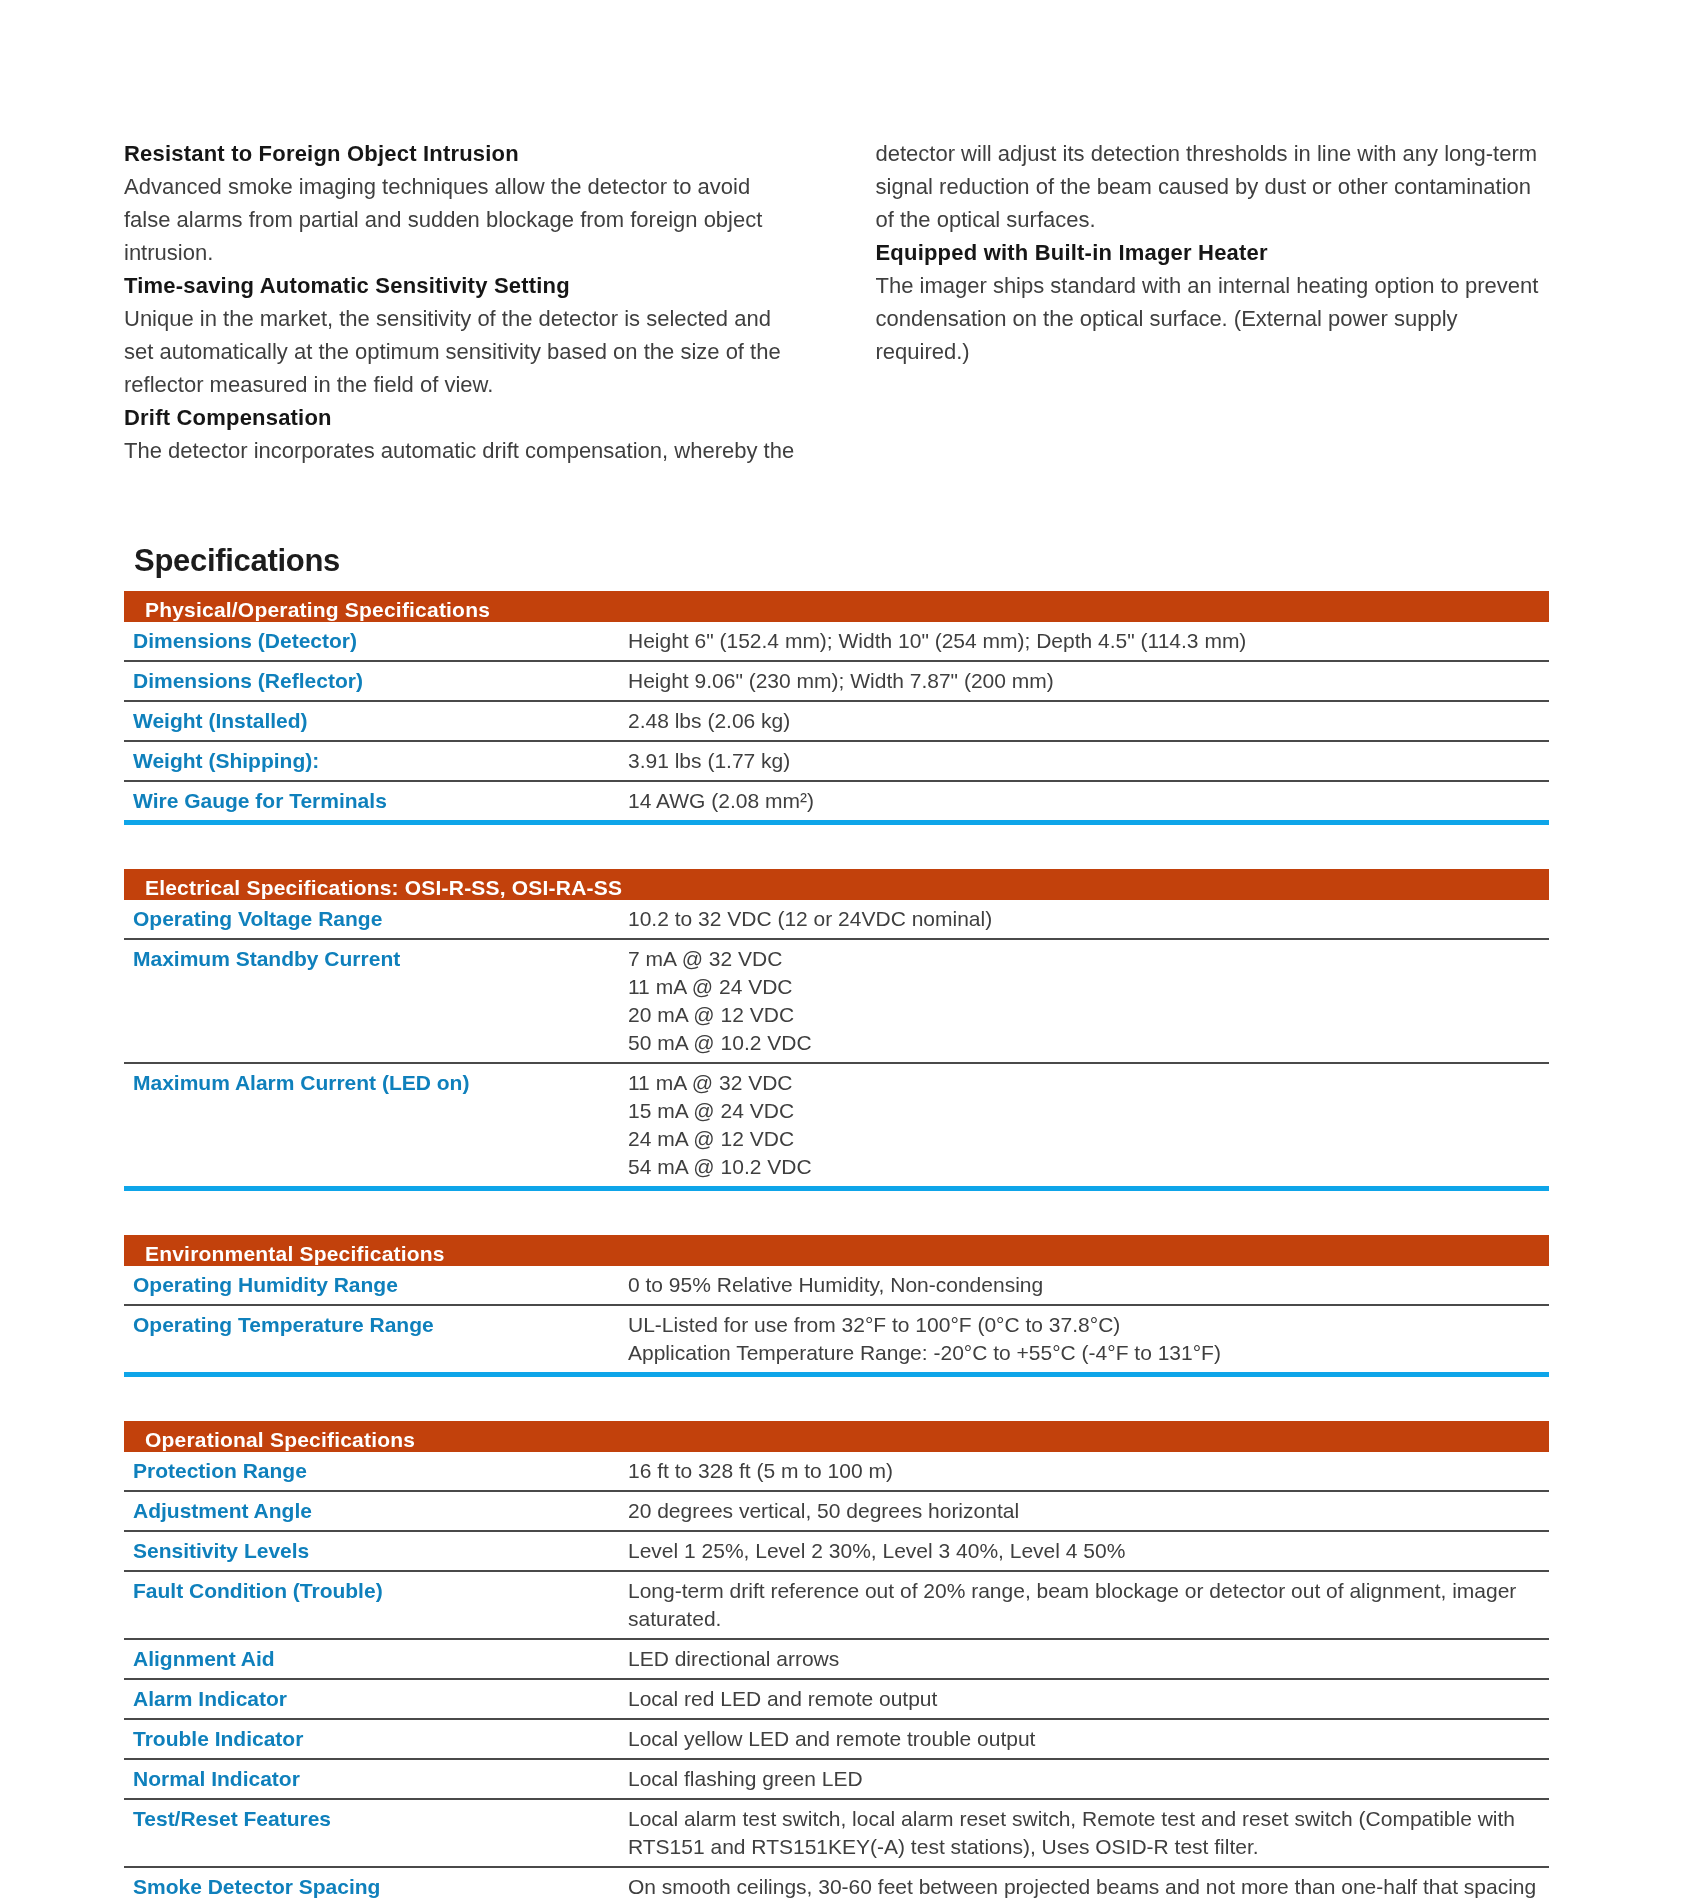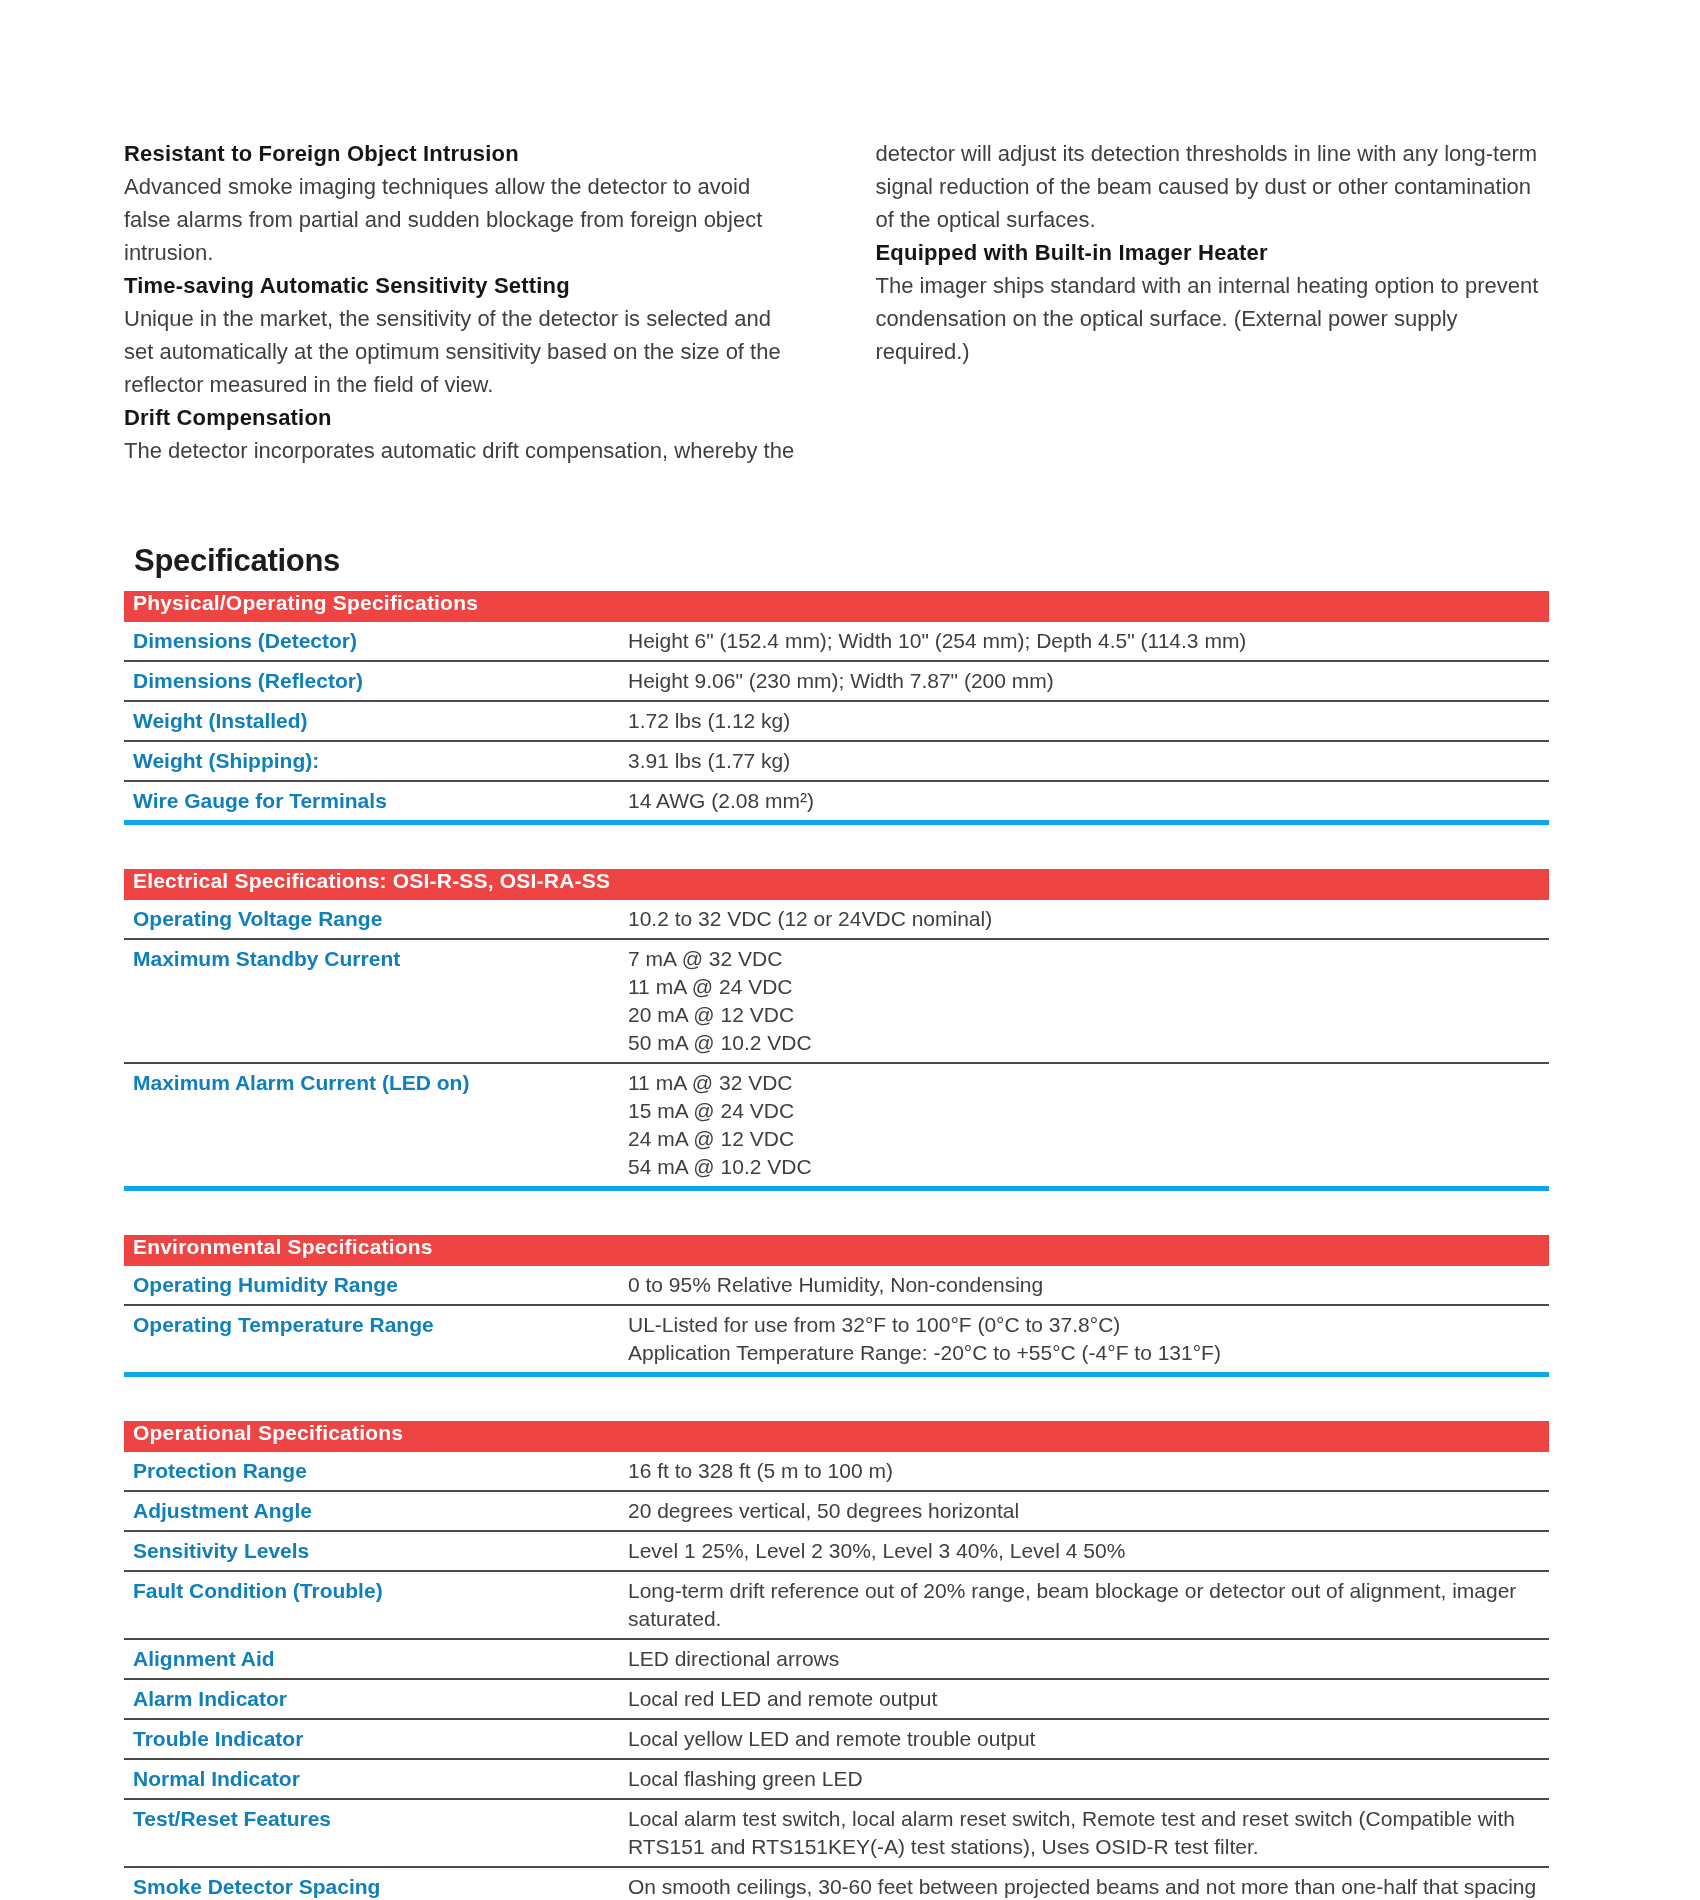--- a/index.html
+++ b/index.html
@@ -31,24 +31,24 @@
     color: #1c1c1c;
     letter-spacing: -0.3px;
     margin-left: 10px;
   }
 
   
   .tables { margin-top: 12px; }
   .spec-table { margin-bottom: 44px; }
   .spec-table:last-child { margin-bottom: 0; }
   .bar {
-    background: #ef4444;
+    background: #c2410c;
     height: 31px;
-    display: flex; align-items: flex-start;
-    padding-left: 9px;
+    display: flex; align-items: flex-end;
+    padding-left: 21px;
   }
   .bar span {
     color: #ffffff; font-weight: bold; font-size: 21px; letter-spacing: 0.2px;
   }
   .row {
     display: flex;
     padding: 5px 0 5px 0;
     border-bottom: 2px solid #4a4a4a;
   }
   .spec-table .row:last-child { border-bottom: 5px solid #0ea5e9; }
@@ -96,21 +96,21 @@
         </div>
         <div class="row">
           <div class="lbl">Dimensions (Reflector)</div>
           <div class="val">
             <div>Height 9.06" (230 mm); Width 7.87" (200 mm)</div>
           </div>
         </div>
         <div class="row">
           <div class="lbl">Weight (Installed)</div>
           <div class="val">
-            <div>1.72 lbs (1.12 kg)</div>
+            <div>2.48 lbs (2.06 kg)</div>
           </div>
         </div>
         <div class="row">
           <div class="lbl">Weight (Shipping):</div>
           <div class="val">
             <div>3.91 lbs (1.77 kg)</div>
           </div>
         </div>
         <div class="row">
           <div class="lbl">Wire Gauge for Terminals</div>

